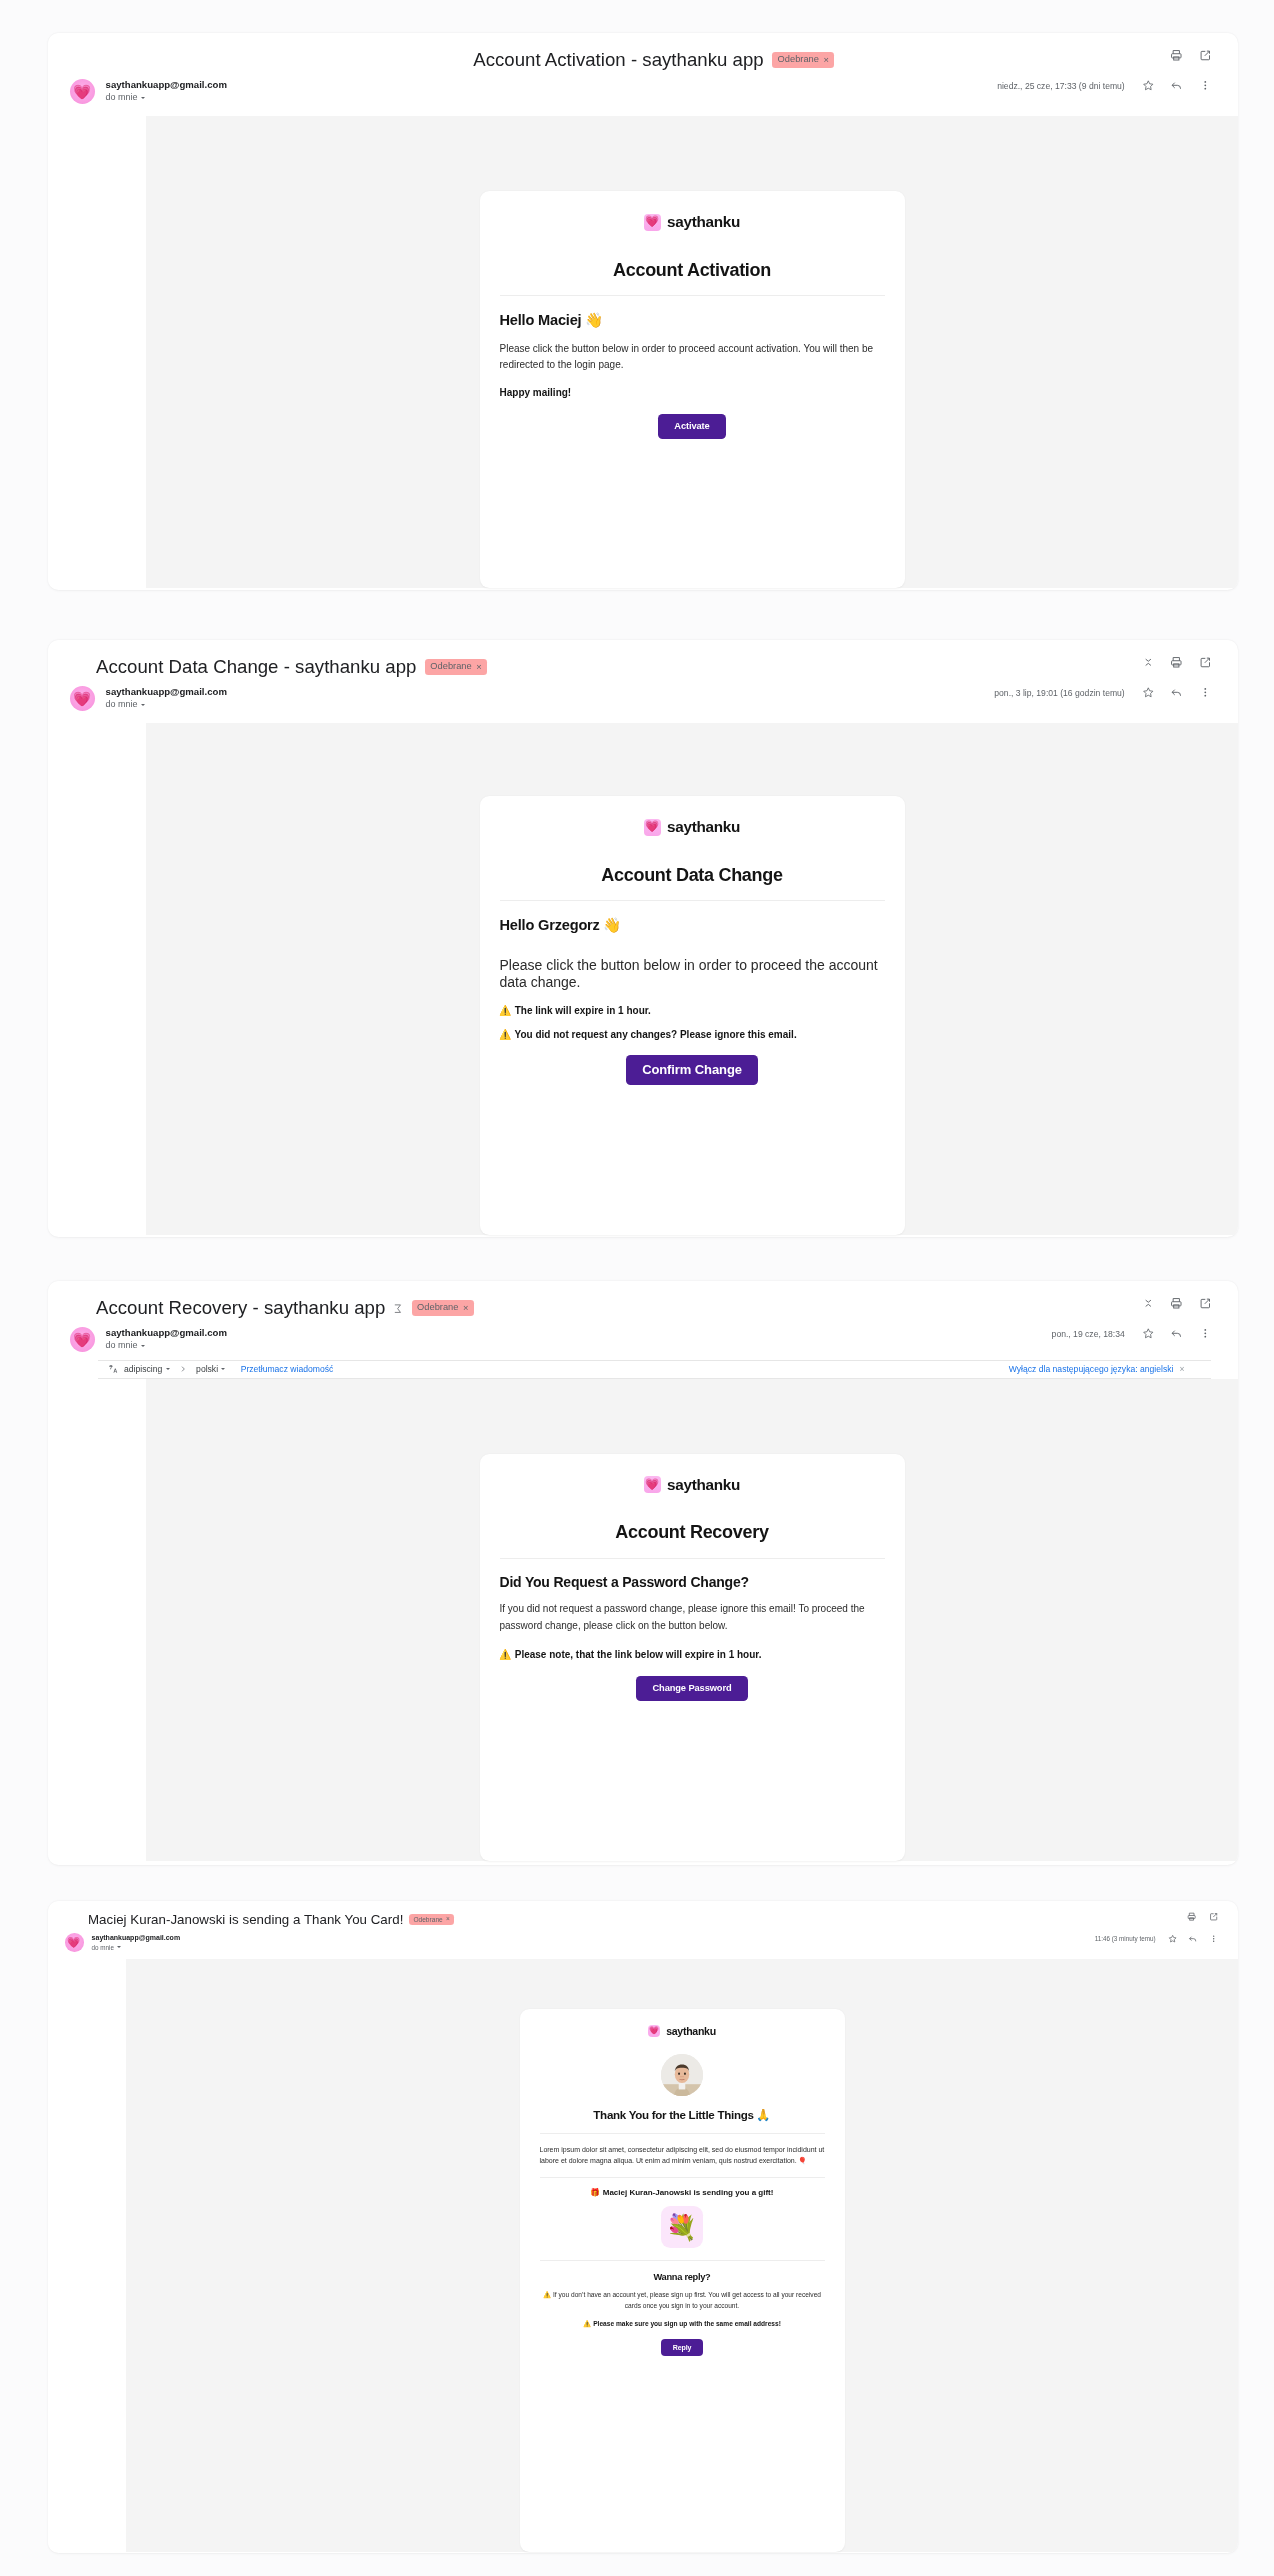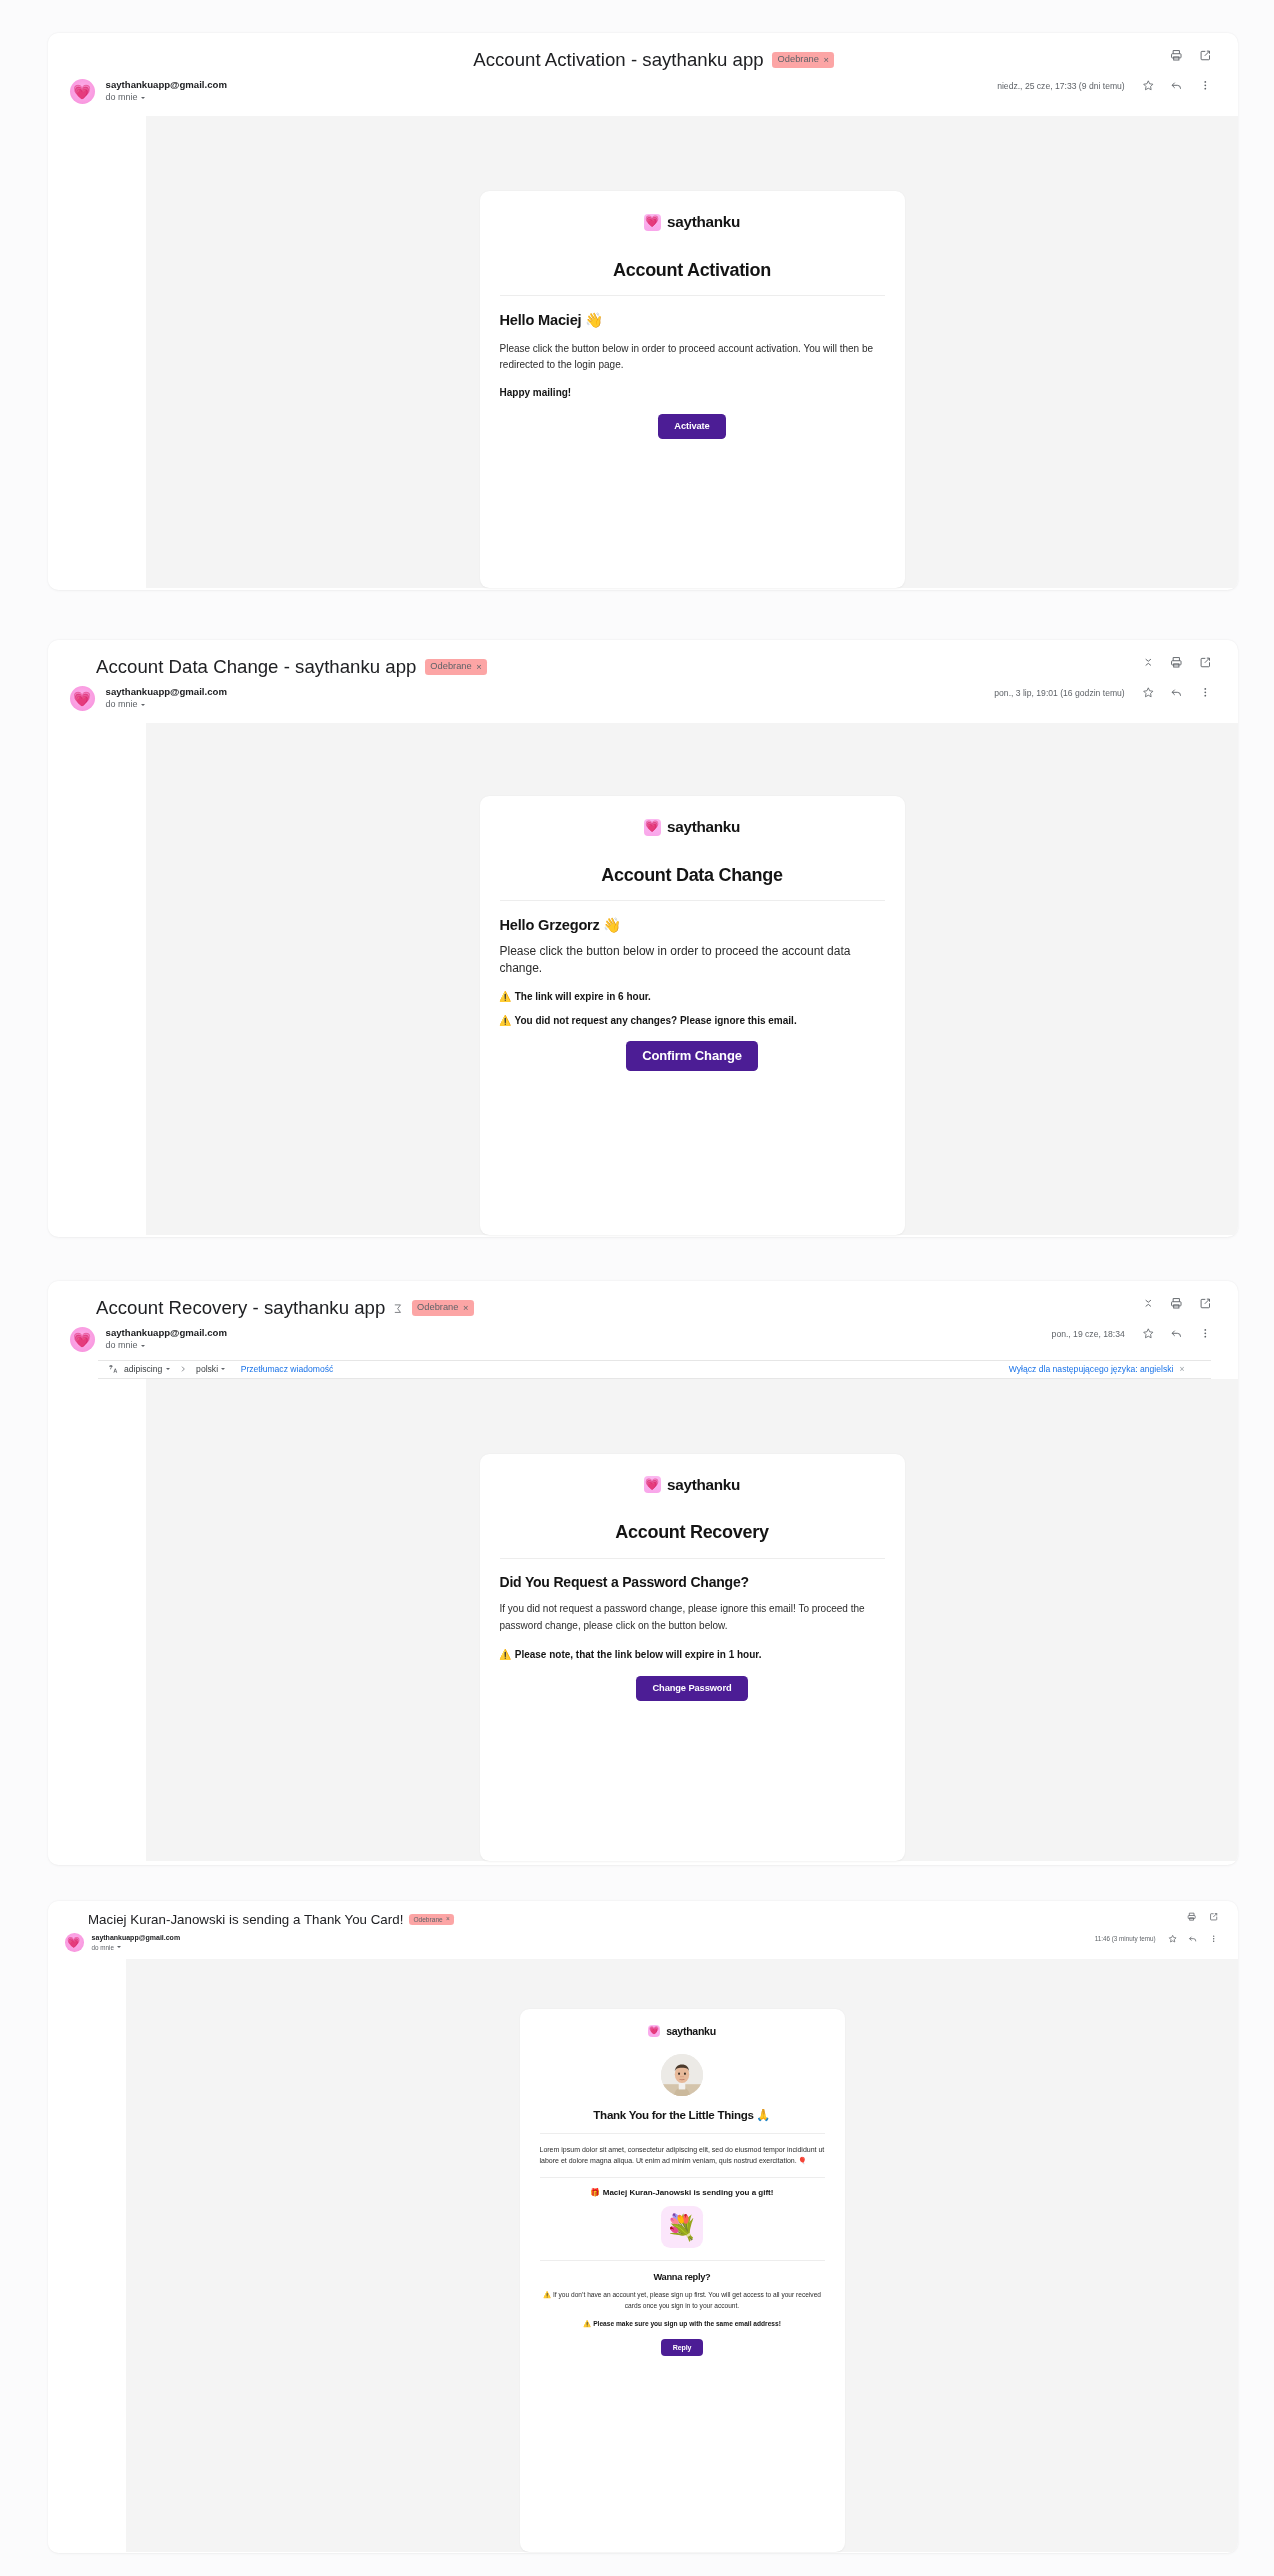--- a/index.html
+++ b/index.html
@@ -364,22 +364,22 @@
 
   <div class="mail-body" style="margin-left:98px; width:1092px; height:512px; padding-top:73px;">
     <div class="card" style="width:425px; padding:22px 20px 20px;">
       <div class="brand">
         <span class="brand-badge" style="width:17px;height:17px;font-size:11.3px;">💗</span>
         <span class="brand-name" style="font-size:15.3px;">saythanku</span>
       </div>
       <div class="card-title" style="font-size:18px;margin-top:28.5px;">Account Data Change</div>
       <div class="divider" style="margin-top:14.6px;"></div>
       <div class="greeting" style="font-size:14.6px;margin-top:15.3px;">Hello Grzegorz 👋</div>
-      <div class="para" style="font-size:12px;line-height:16.6px;margin-top:9px;">Please click the button below in order to proceed the account data change.</div>
-      <div class="strong-line" style="font-size:10px;margin-top:14.6px;">⚠️ The link will expire in 6 hour.</div>
+      <div class="para" style="font-size:14px;line-height:16.6px;margin-top:23px;">Please click the button below in order to proceed the account data change.</div>
+      <div class="strong-line" style="font-size:10px;margin-top:14.6px;">⚠️ The link will expire in 1 hour.</div>
       <div class="strong-line" style="font-size:10px;margin-top:13.3px;">⚠️ You did not request any changes? Please ignore this email.</div>
       <button class="cta" style="margin-top:14.6px;padding:7.3px 16.6px;font-size:13px;">Confirm Change</button>
     </div>
   </div>
 </div>
 
 <div class="panel" style="left:48px; top:1281px; width:1190px; height:584px;">
 
   <div class="subject-row" style="padding:13.3px 26.5px 0 48px; height:41px;">
     <span class="subject-text">Account Recovery - saythanku app</span>

